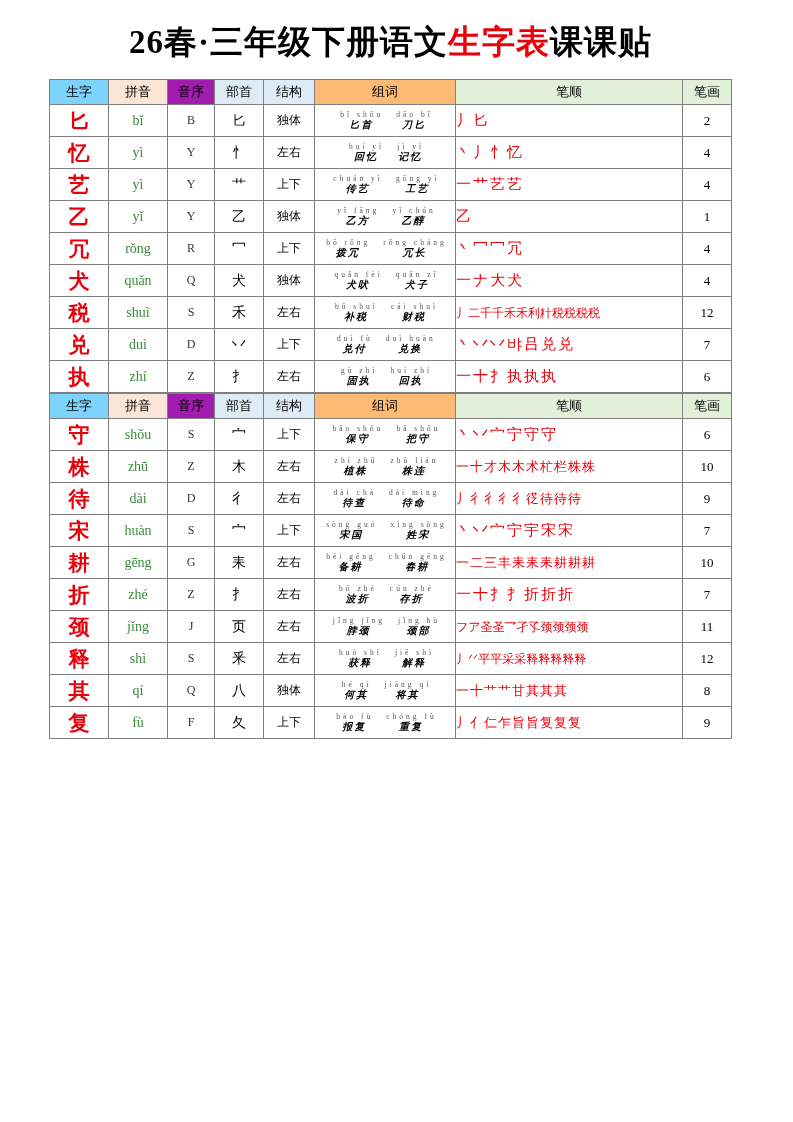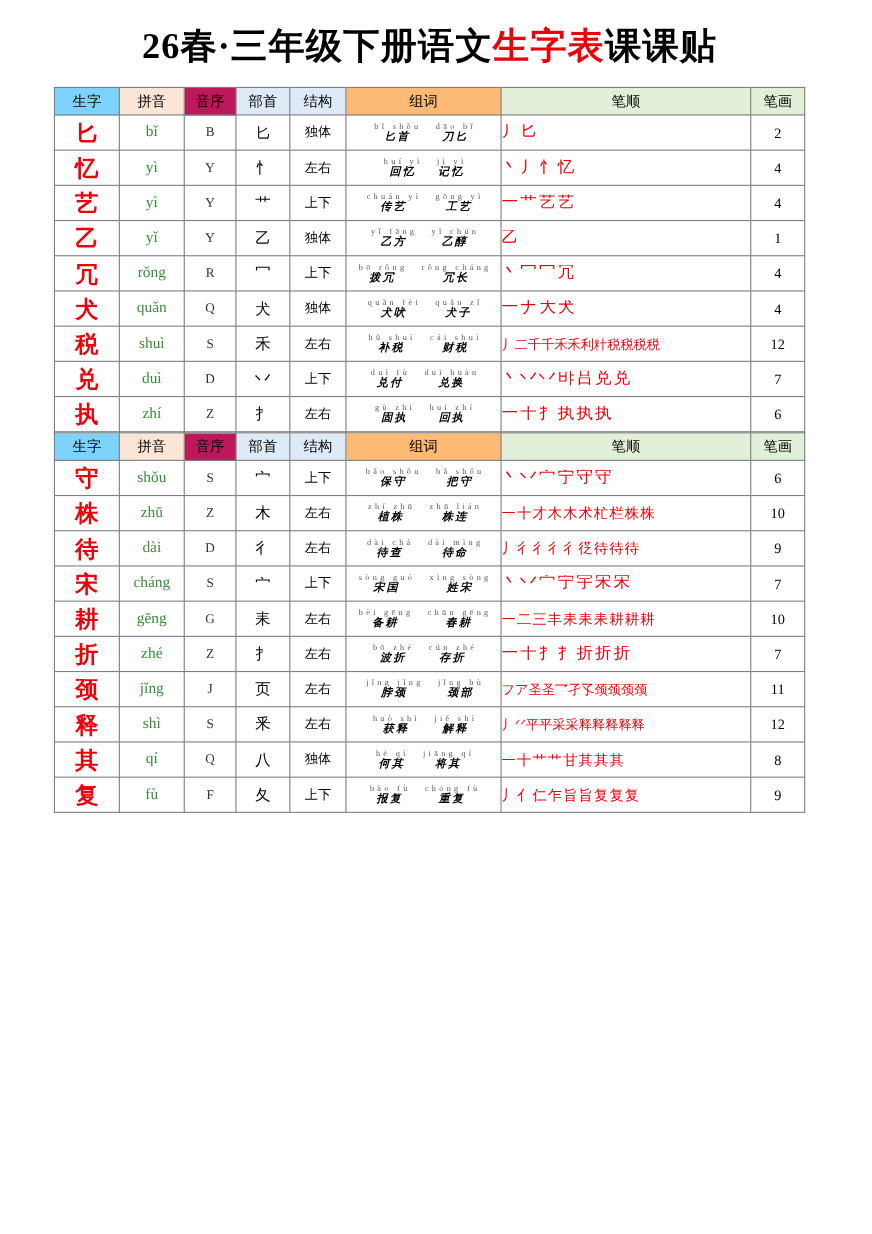--- a/index.html
+++ b/index.html
@@ -61,21 +61,21 @@
   }
   table.zibiao th {
     height: 24px;
     font-size: 13px;
     font-weight: normal;
     font-family: "Liberation Serif", serif;
   }
   
   th.h-shengzi  { background: #7dd3fc; width: 58px; }
   th.h-pinyin   { background: #fbe5d6; width: 58px; }
-  th.h-yinxu    { background: #be185d; width: 46px; }
+  th.h-yinxu    { background: #a21caf; width: 46px; }
   th.h-bushou   { background: #deebf7; width: 48px; }
   th.h-jiegou   { background: #deebf7; width: 50px; }
   th.h-zuci     { background: #fdba74; width: 140px; }
   th.h-bishun   { background: #e2efd9; width: 226px; }
   th.h-bihua    { background: #e2efd9; width: 48px; }
 
   td.c-shengzi {
     color: #e8000b;
     font-size: 21px;
     font-family: "Liberation Serif", serif;
@@ -557,21 +557,21 @@
                 <span>徔</span>
                 <span>待</span>
                 <span>待</span>
                 <span>待</span>
               </div>
             </td>
             <td class="c-bihua">9</td>
           </tr>
           <tr>
             <td class="c-shengzi">宋</td>
-            <td class="c-pinyin">cháng</td>
+            <td class="c-pinyin">huàn</td>
             <td class="c-yinxu">S</td>
             <td class="c-bushou">宀</td>
             <td class="c-jiegou">上下</td>
             <td class="c-zuci">
               <div class="zuci-wrap">
                 <div class="word">
                   <div class="wpy">sòng guó</div>
                   <div class="wch">宋国</div>
                 </div>
                 <div class="word">

